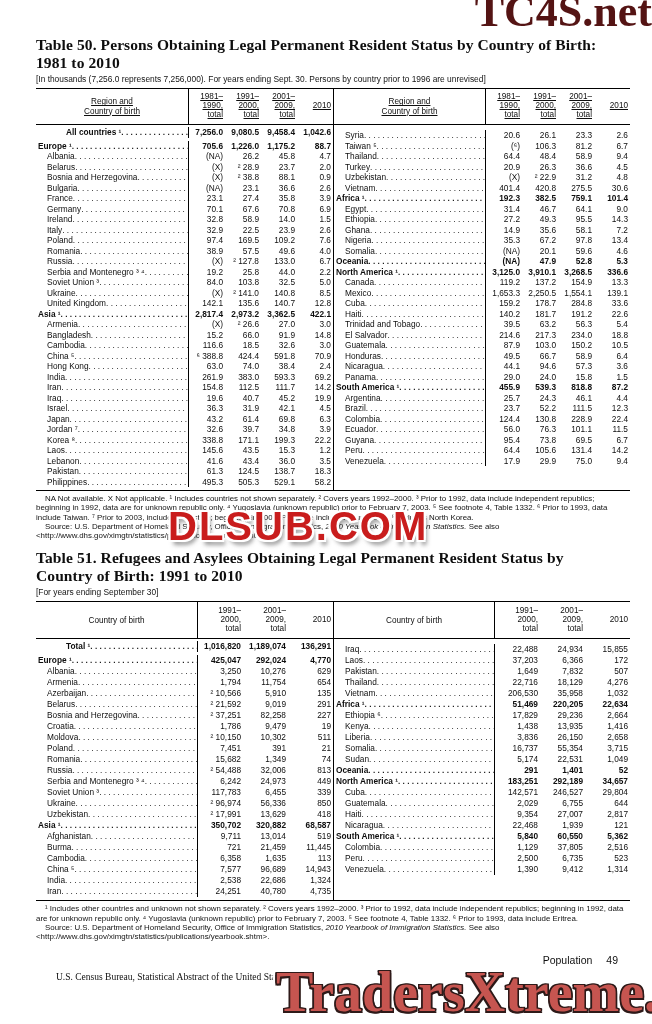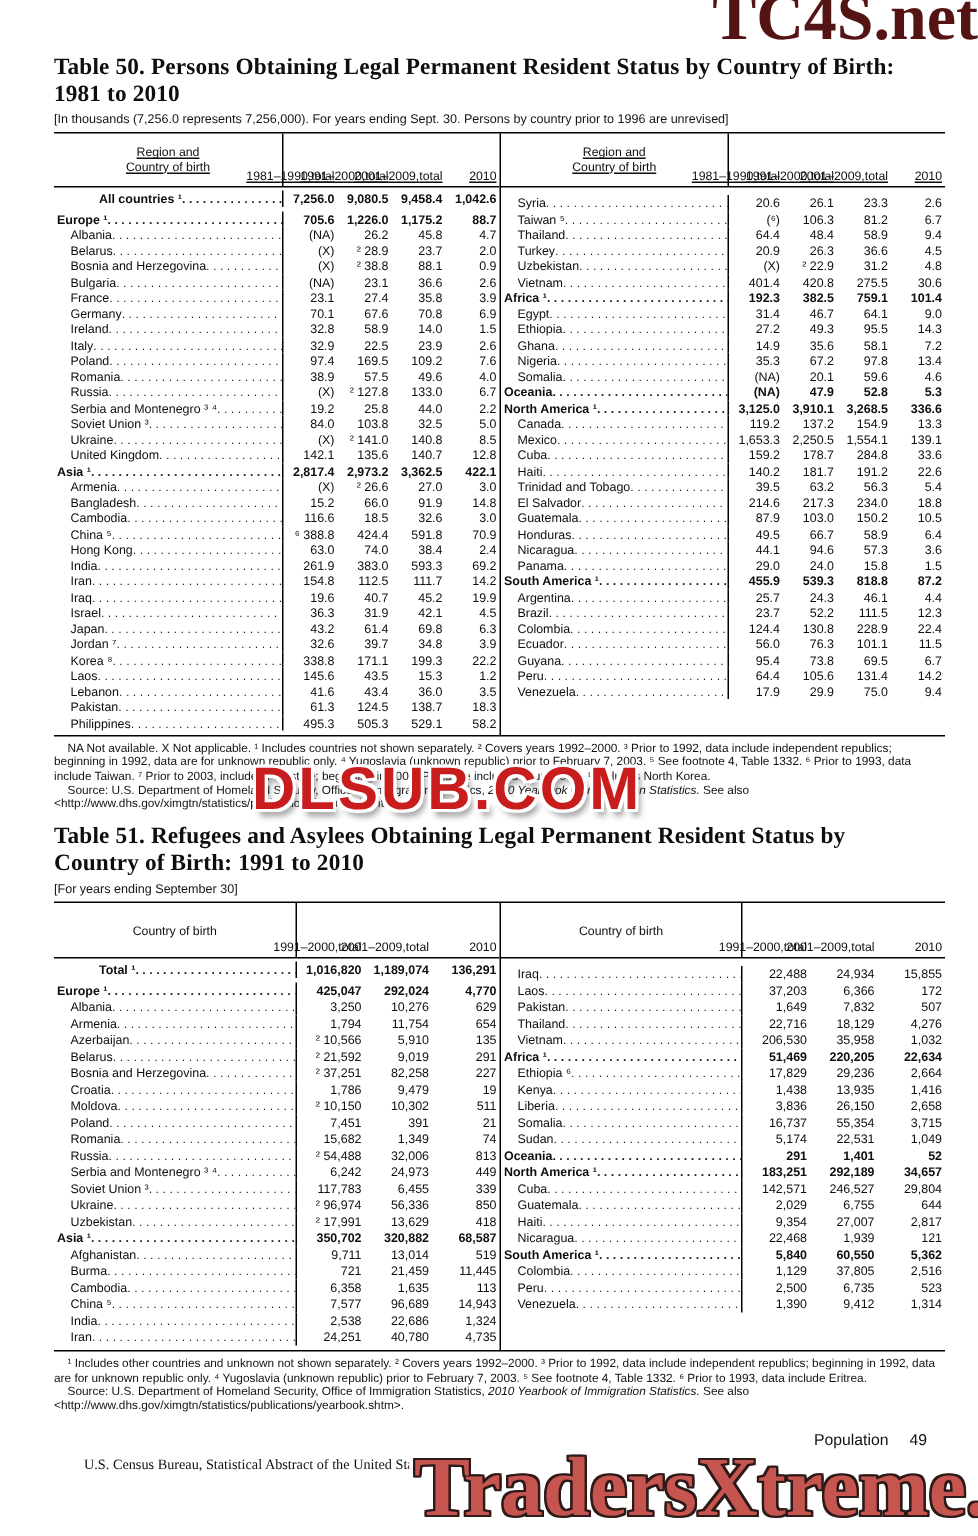--- a/index.html
+++ b/index.html
@@ -15,21 +15,21 @@
   
   .tbl { display:flex; border-top:1.6px solid #000; border-bottom:1.1px solid #000; }
   .half { width:50%; display:flex; flex-direction:column; box-sizing:border-box; }
   .half.right { border-left:1px solid #000; }
 
   
   .thead { display:flex; border-bottom:1px solid #000; align-items:stretch; }
   .t50 .thead { height:35px;text-decoration:underline; } .t51 .thead { height:36px; }
   .lblh { flex:1; min-width:0; display:flex; flex-direction:column; justify-content:center;
           align-items:center; font-size:8.2px; line-height:9.2px; border-right:1px solid #000; }
-  .colh { display:flex; flex-direction:row; justify-content:flex-end; align-items:flex-end;
+  .colh { display:flex; flex-direction:column; justify-content:center; align-items:flex-end;
           font-size:8.2px; line-height:9.2px; padding:0 2px 2px 0; box-sizing:border-box; }
   .t50 .colh { width:36px; } .t51 .colh { width:45px; }
 
   
   .tbody { padding:2px 0 3px 0; }
   .row { display:flex; font-size:8.3px; }
   .t50 .row { line-height:10.5px; } .t51 .row { line-height:11px; }
   .row .lbl { flex:1; min-width:0; display:flex; border-right:1px solid #000; padding-left:2px; }
   .row.ind1 .lbl { padding-left:11px; }
   .row.ind2 .lbl { padding-left:30px; }

